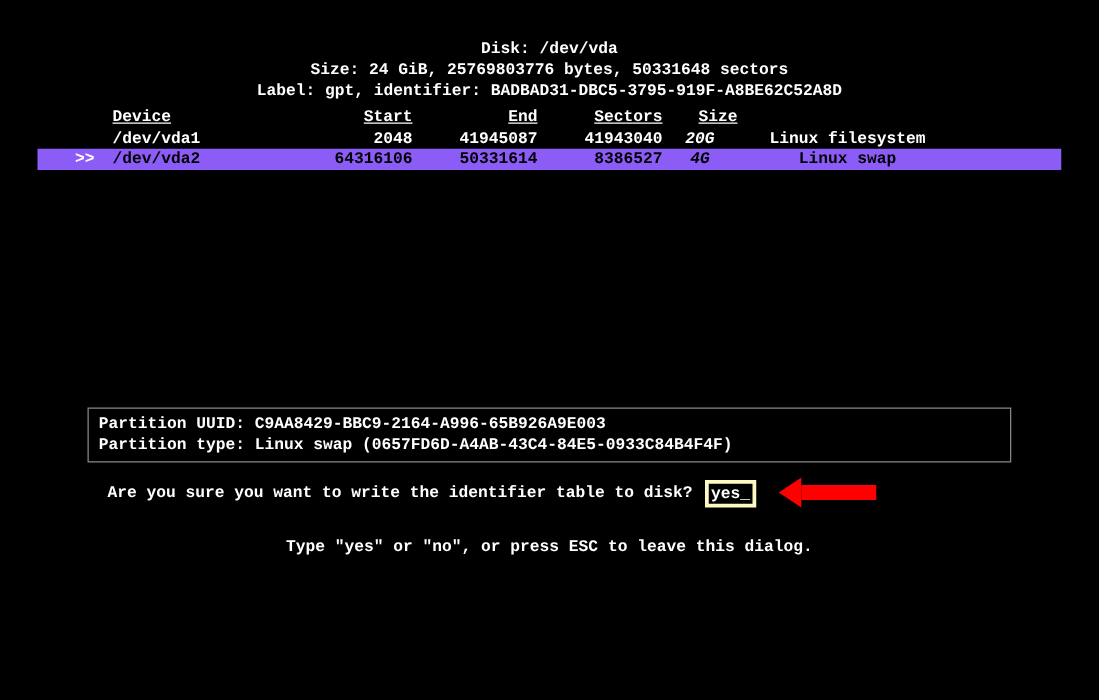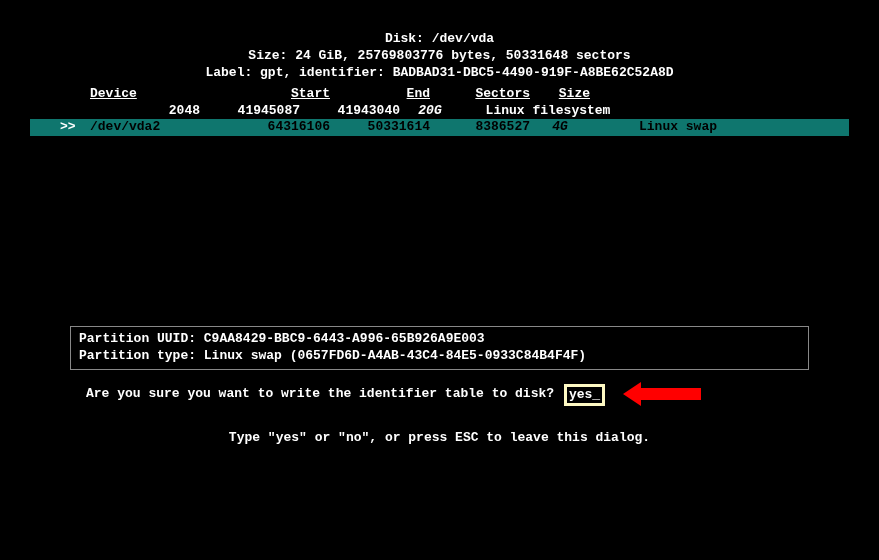--- a/index.html
+++ b/index.html
@@ -48,21 +48,21 @@
     .row .col-size { width: 60px; text-align: center; margin-right: 8px; font-style: italic; }
     .row .col-type { width: 160px; text-align: center; }
     .row-marker {
       position: absolute;
       left: 30px;
     }
     .row-container {
       position: relative;
     }
     .row.selected {
-      background: #0f766e;
+      background: #8b5cf6;
       color: #000;
     }
     .info-box {
       border: 1px solid #888;
       padding: 4px 8px;
       margin: 0 40px;
     }
     .prompt-line {
       padding-left: 56px;
       margin-top: 12px;
@@ -100,33 +100,34 @@
     }
   </style>
 </head>
 <body>
 
 <div class="screen">
 
   <div class="header-block">
     <div>Disk: /dev/vda</div>
     <div>Size: 24 GiB, 25769803776 bytes, 50331648 sectors</div>
-    <div>Label: gpt, identifier: BADBAD31-DBC5-4490-919F-A8BE62C52A8D</div>
+    <div>Label: gpt, identifier: BADBAD31-DBC5-3795-919F-A8BE62C52A8D</div>
   </div>
 
   <div class="table-header">
     <span class="col-device">Device</span>
     <span class="col-start">Start</span>
     <span class="col-end">End</span>
     <span class="col-sectors">Sectors</span>
     <span class="col-size">Size</span>
   </div>
 
   <div class="row-container">
     <div class="row">
+      <span class="col-device">/dev/vda1</span>
       <span class="col-start">2048</span>
       <span class="col-end">41945087</span>
       <span class="col-sectors">41943040</span>
       <span class="col-size">20G</span>
       <span class="col-type">Linux filesystem</span>
     </div>
   </div>
 
   <div class="row-container">
     <span class="row-marker">&gt;&gt;</span>
@@ -136,21 +137,21 @@
       <span class="col-end">50331614</span>
       <span class="col-sectors">8386527</span>
       <span class="col-size">4G</span>
       <span class="col-type">Linux swap</span>
     </div>
   </div>
 
   <div class="spacer-big"></div>
 
   <div class="info-box">
-    <div>Partition UUID: C9AA8429-BBC9-6443-A996-65B926A9E003</div>
+    <div>Partition UUID: C9AA8429-BBC9-2164-A996-65B926A9E003</div>
     <div>Partition type: Linux swap (0657FD6D-A4AB-43C4-84E5-0933C84B4F4F)</div>
   </div>
 
   <div class="prompt-line">
     <span>Are you sure you want to write the identifier table to disk?</span>
     <span class="input-box">yes_</span>
     <span class="arrow-container">
       <span class="arrow-head"></span>
       <span class="arrow-shaft"></span>
     </span>

